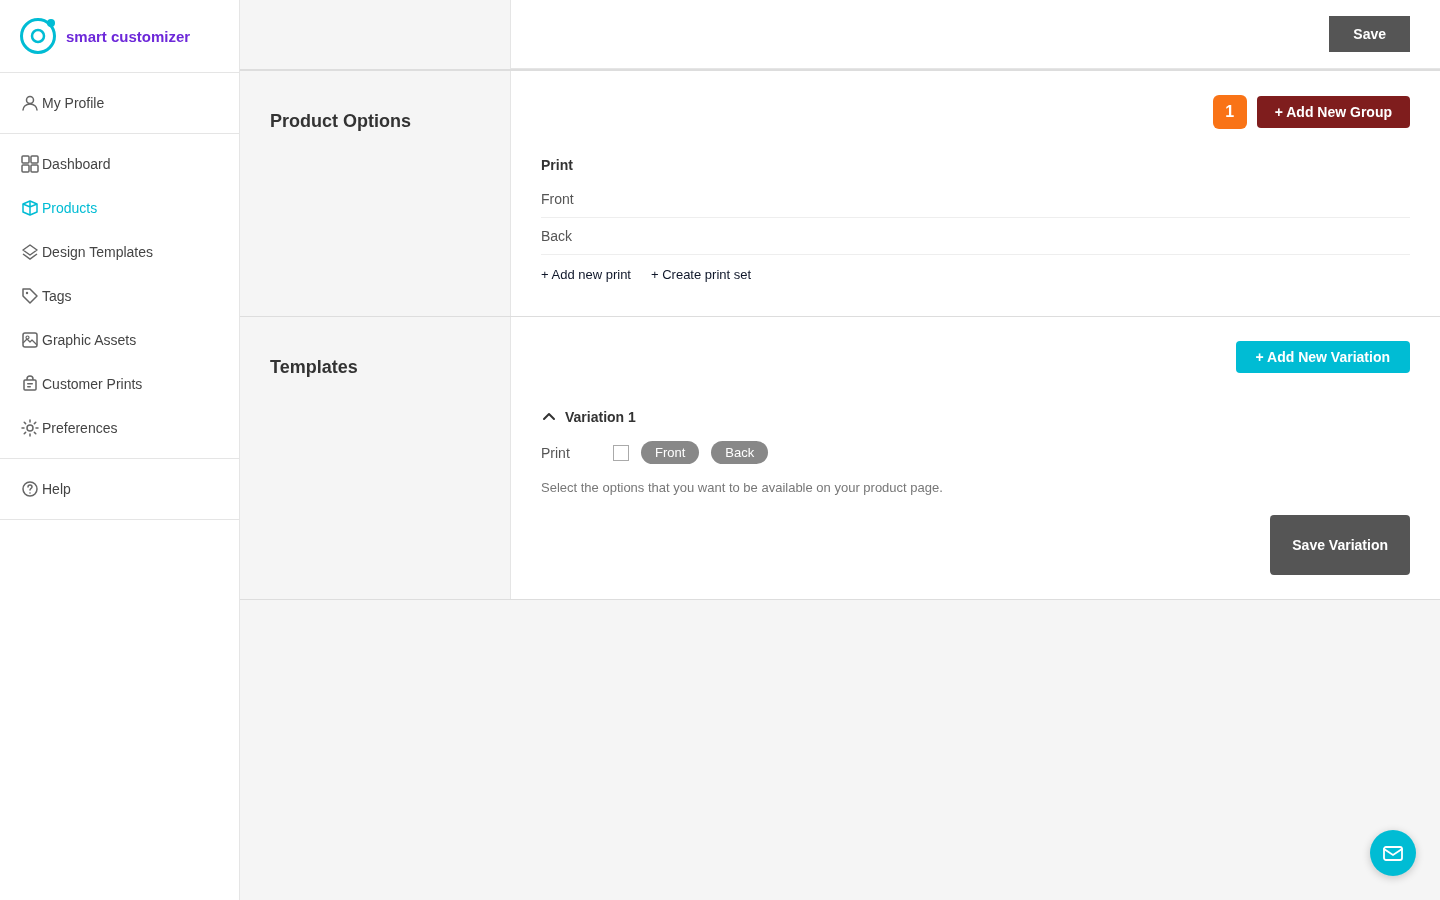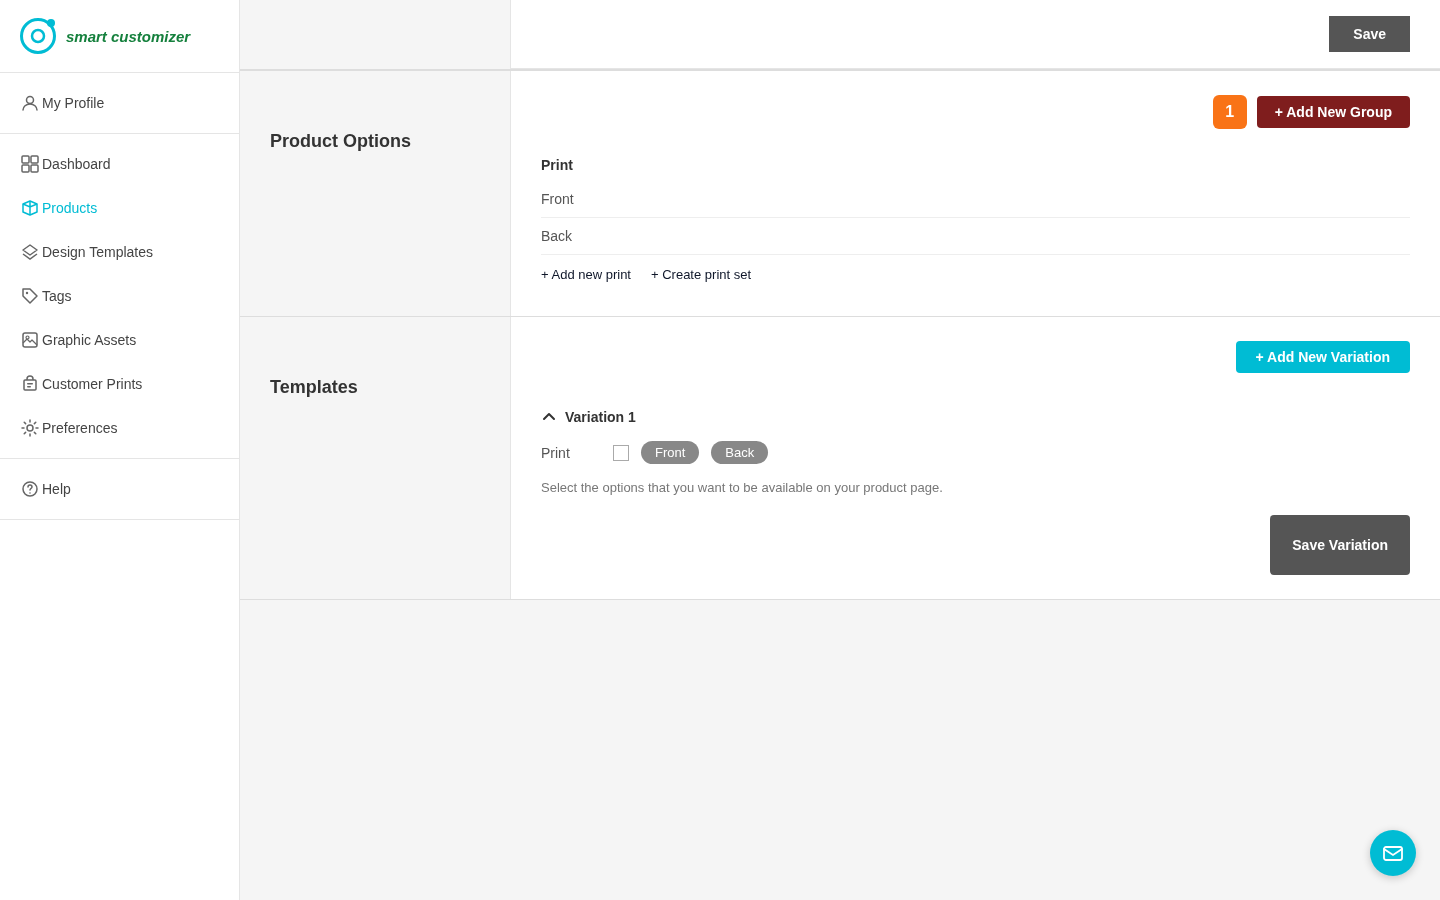--- a/index.html
+++ b/index.html
@@ -36,24 +36,23 @@
       content: '';
       width: 8px;
       height: 8px;
       border-radius: 50%;
       background: #00bcd4;
       position: absolute;
       top: -2px;
       right: -2px;
     }
     .logo-text {
-      color: #15803d;
+      color: #6d28d9;
       font-size: 15px;
       font-weight: 600;
-      font-style: italic;
     }
 
     .sidebar-section {
       padding: 8px 0;
       border-bottom: 1px solid #e5e5e5;
     }
     .sidebar-item {
       display: flex;
       align-items: center;
       gap: 2px;
@@ -84,25 +83,24 @@
     }
 
     .content-section {
       display: flex;
       border-bottom: 1px solid #ddd;
       background: #f5f5f5;
     }
     .section-label {
       width: 270px;
       min-width: 270px;
-      padding: 30px 30px;
+      padding: 40px 30px;
       font-size: 18px;
       font-weight: 600;
       color: #333;
-      margin-top: 30px;
     }
     .section-content {
       flex: 1;
       background: #fff;
       border-left: 1px solid #e5e5e5;
       padding: 24px 30px;
     }
 
     
     .top-save-section {

